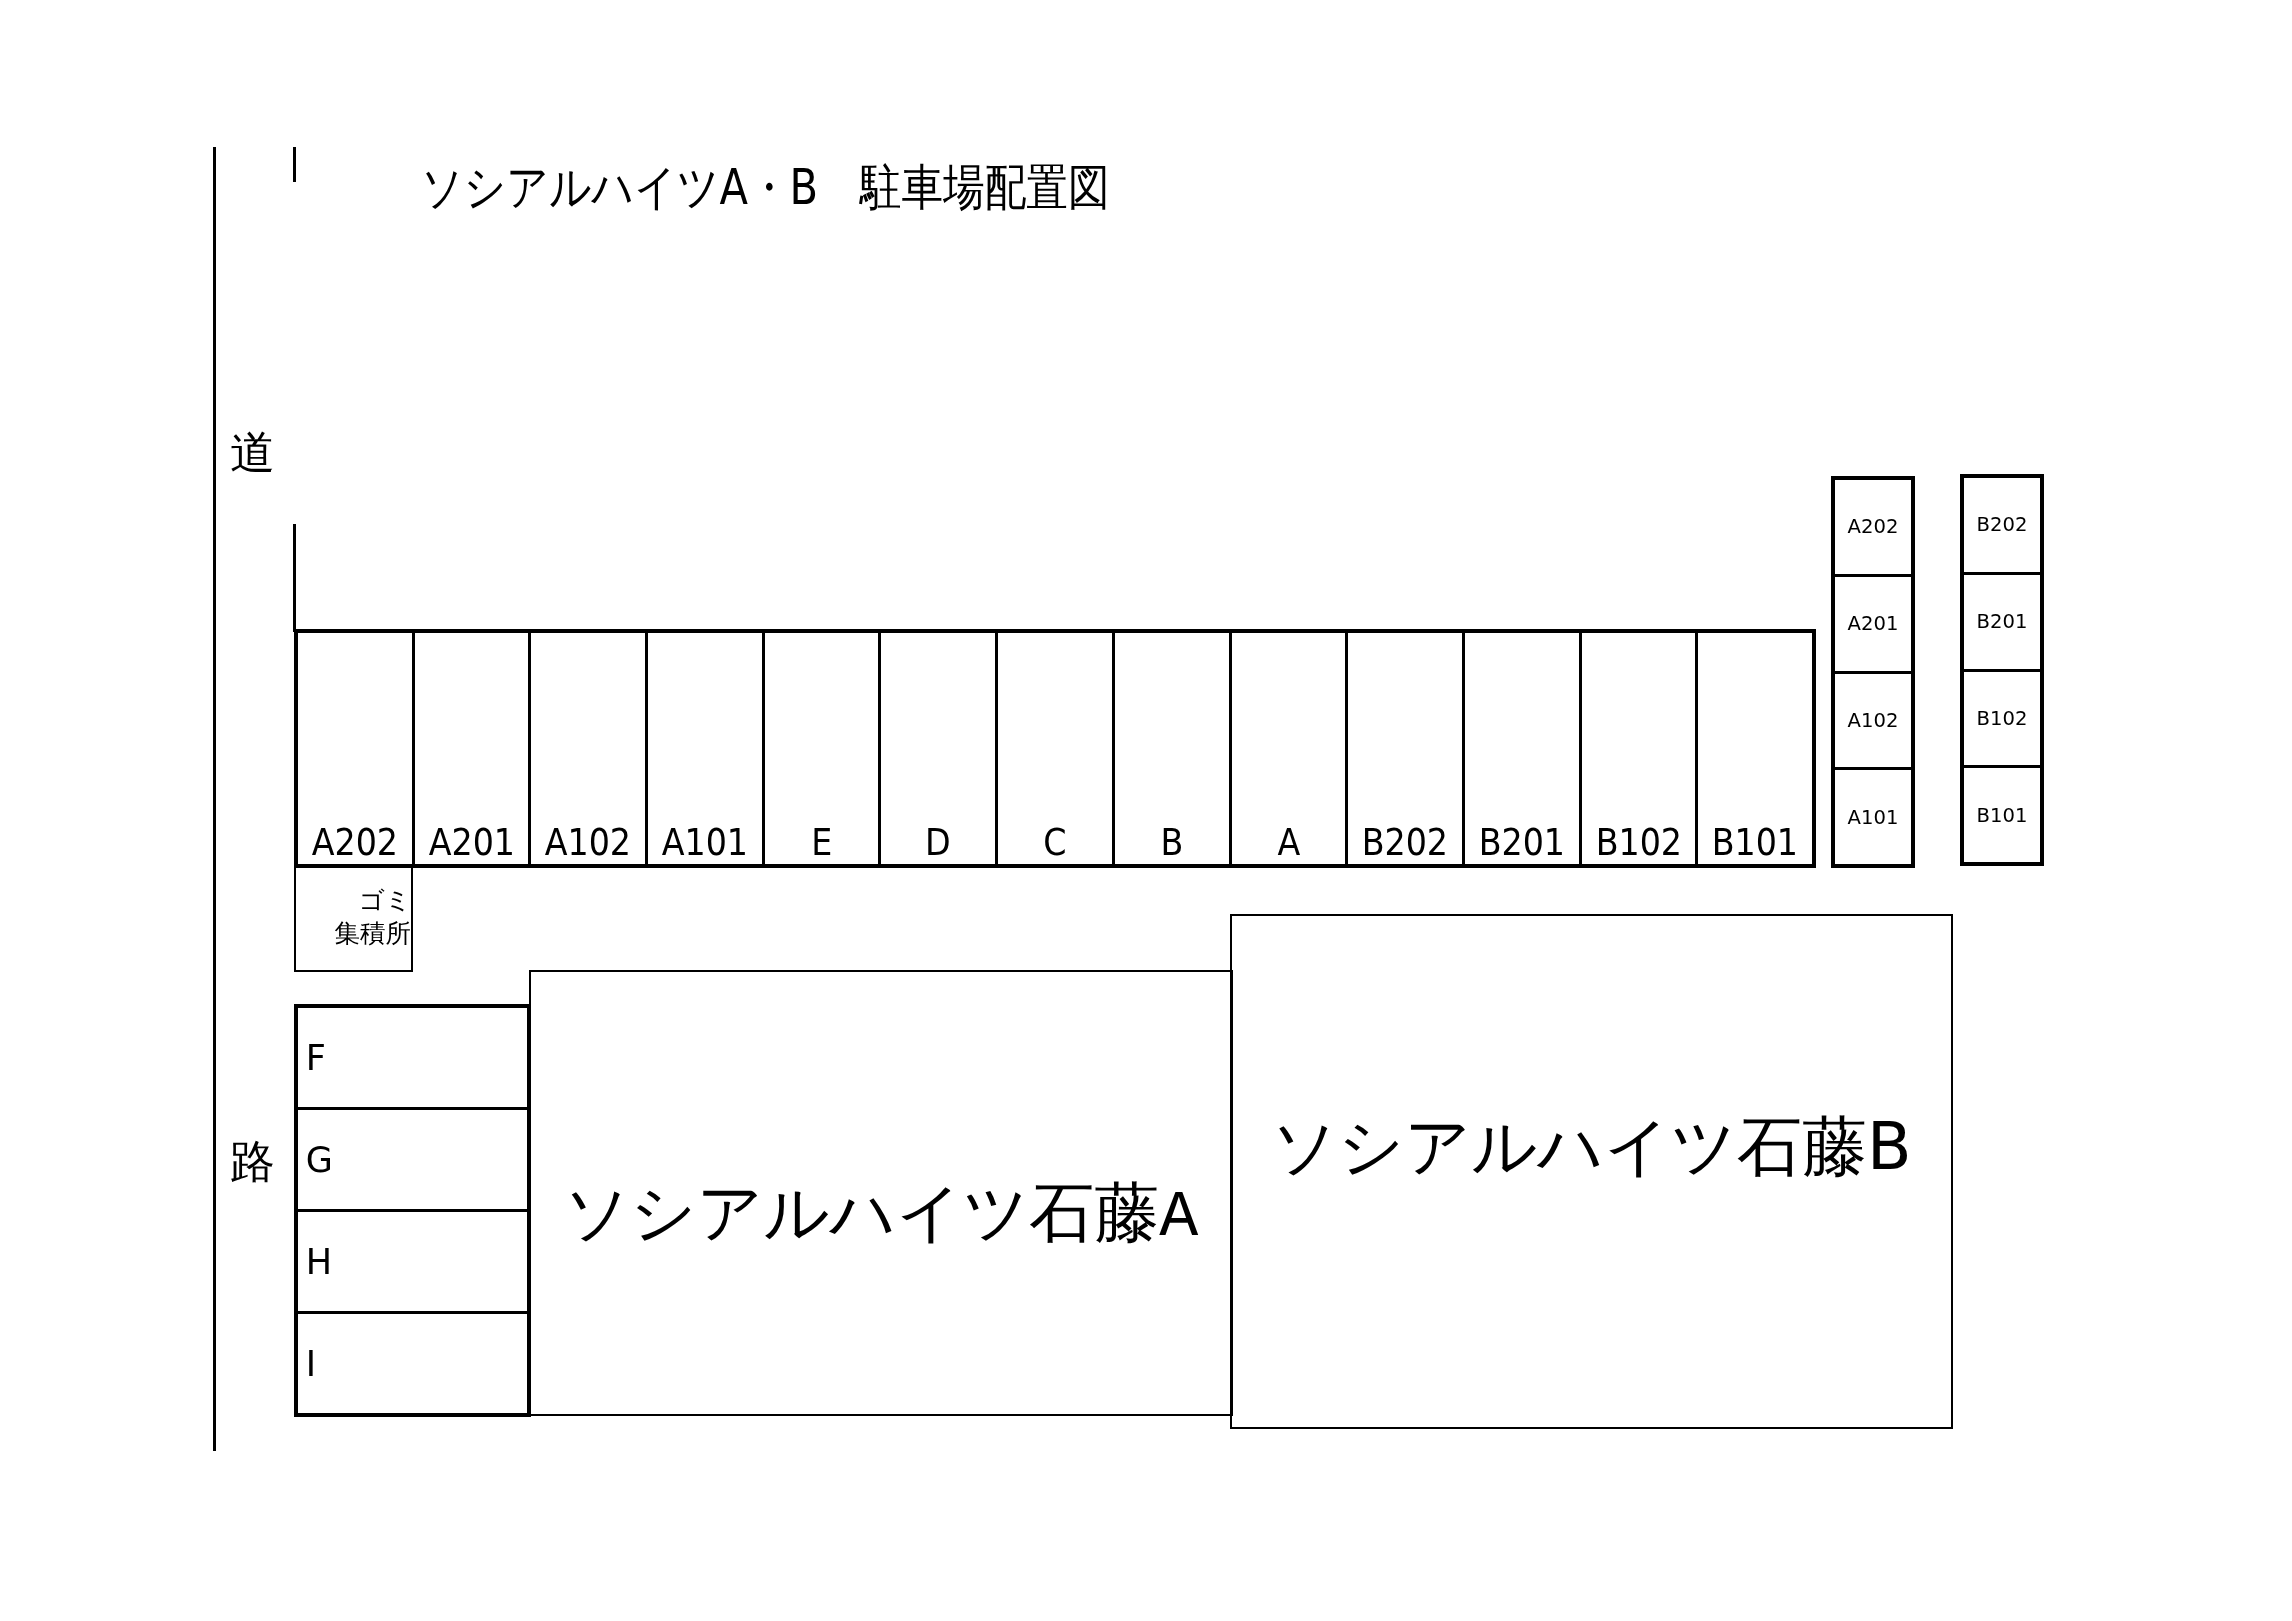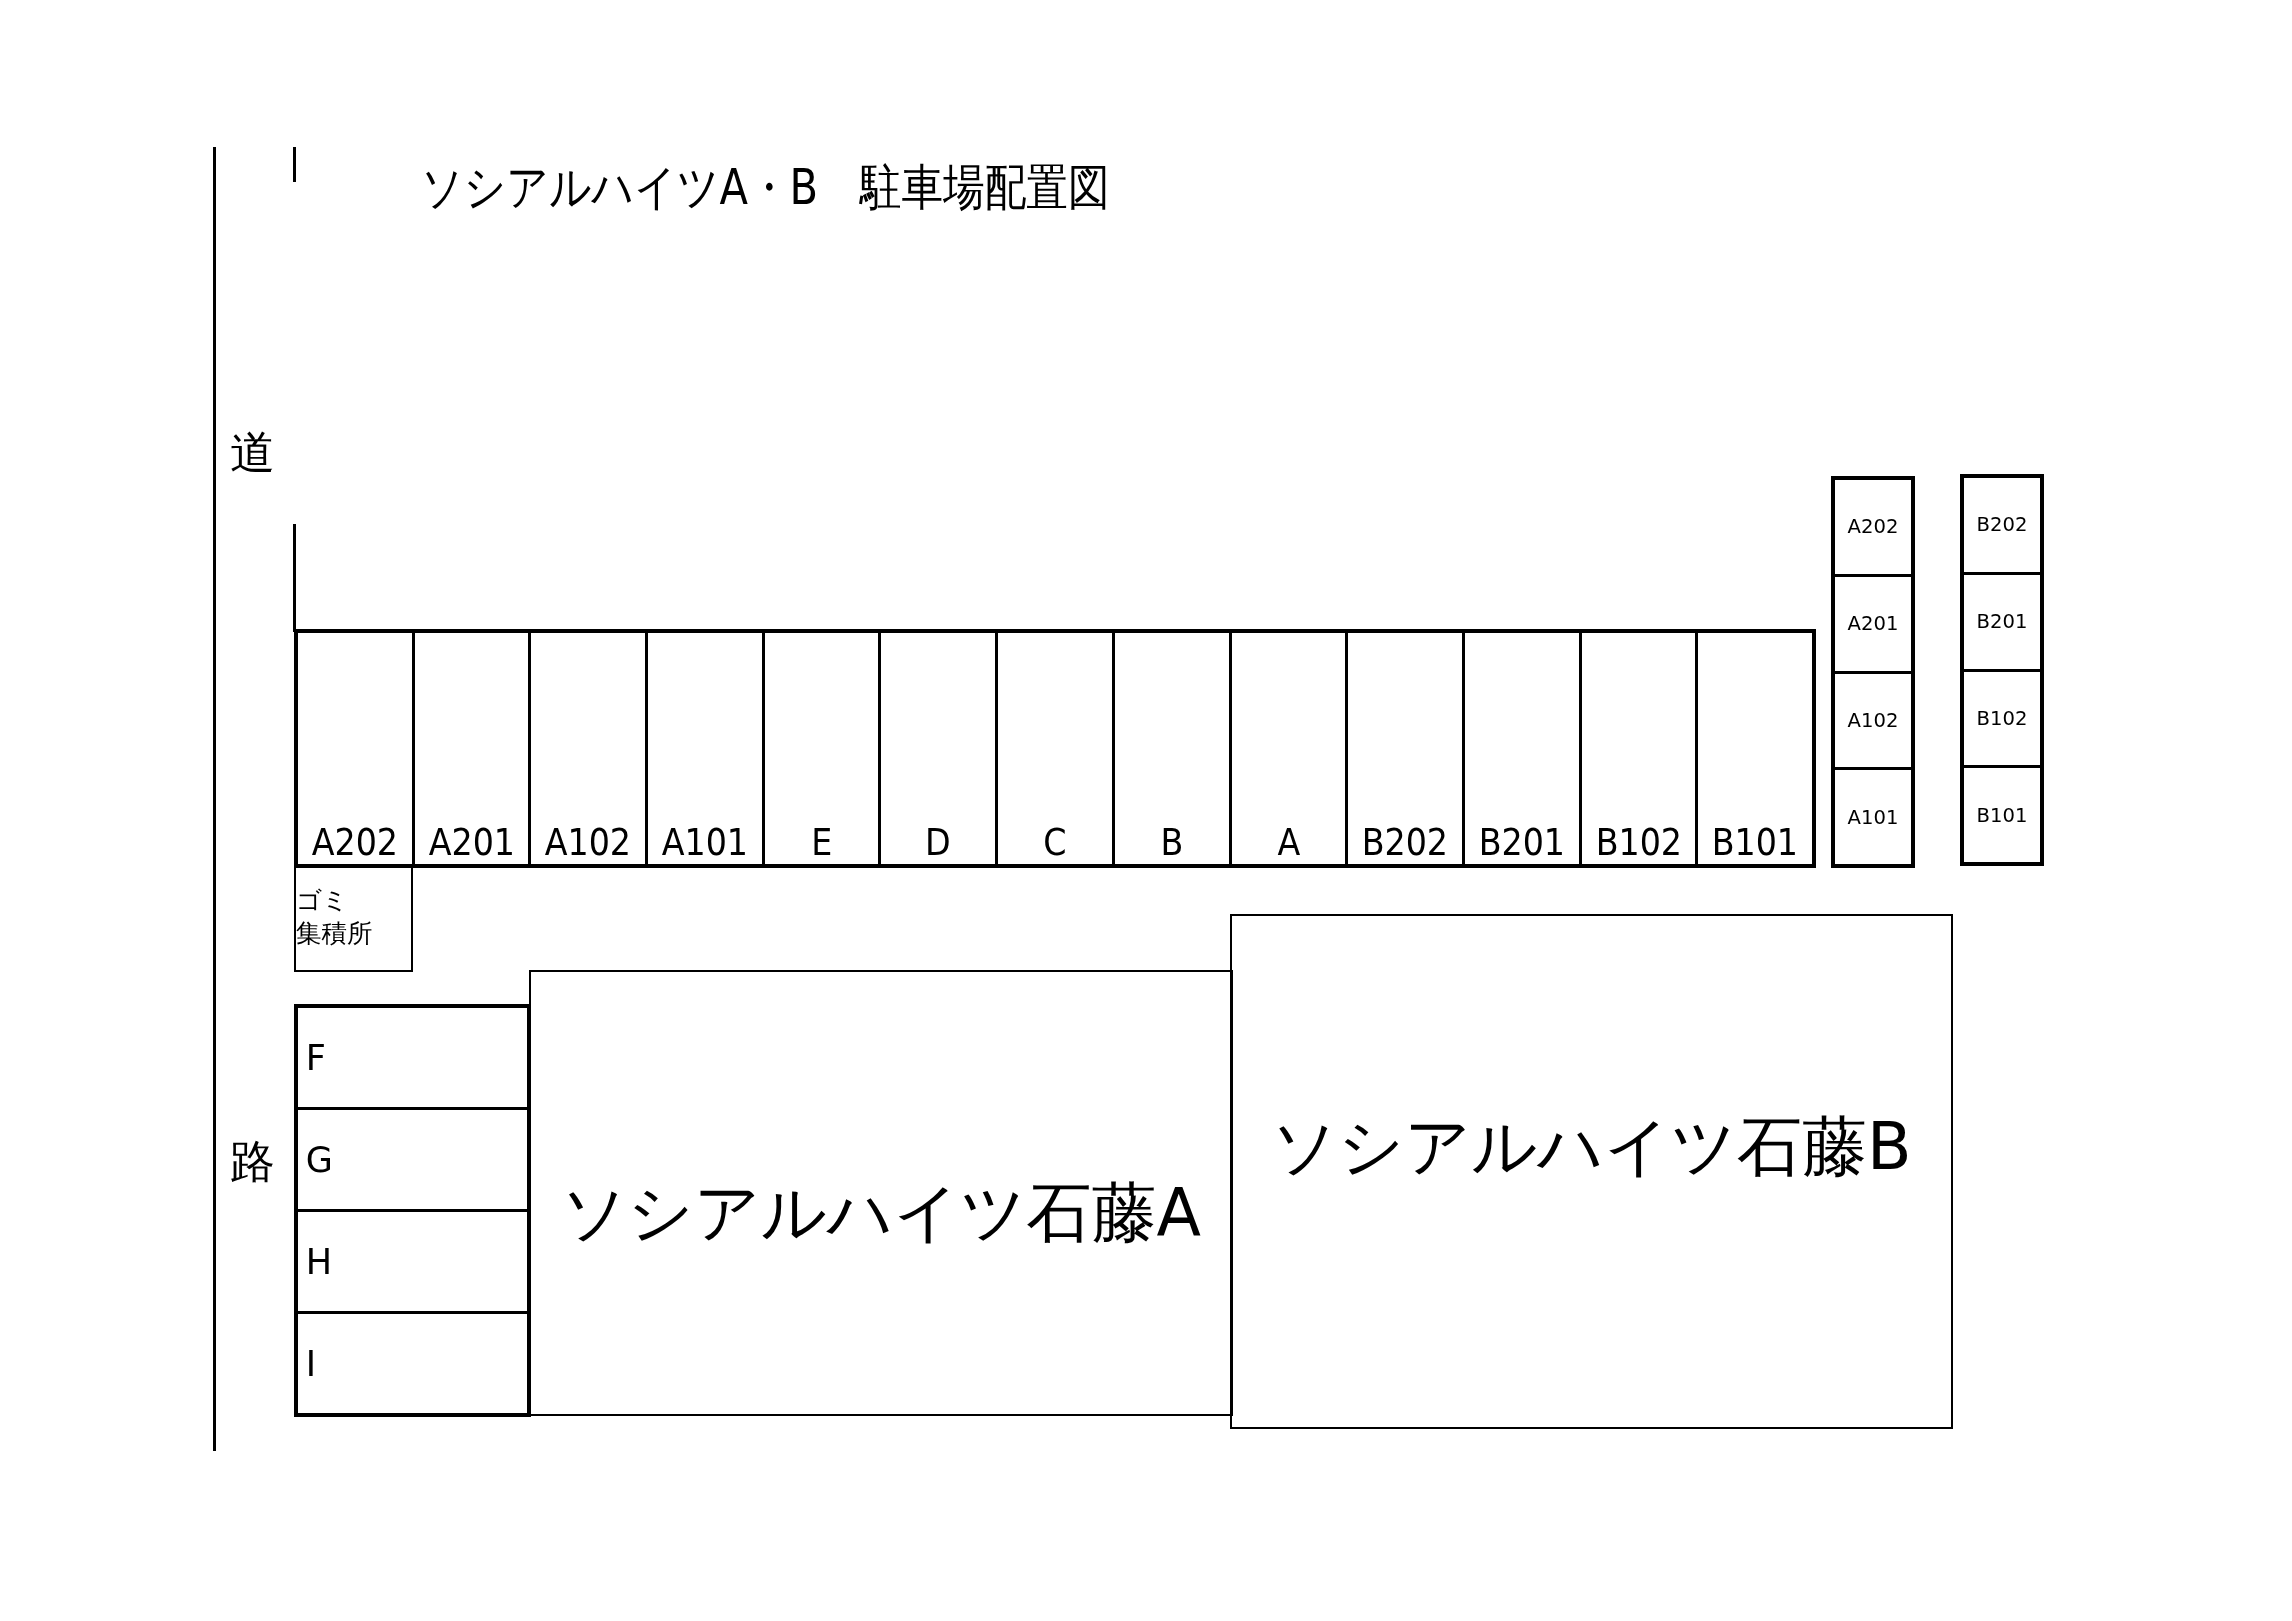--- a/index.html
+++ b/index.html
@@ -4,21 +4,21 @@
 <style>
 html,body{margin:0;padding:0;background:#fff;}
 body{width:2293px;height:1621px;position:relative;overflow:hidden;font-family:"DejaVu Sans","Liberation Sans",sans-serif;color:#000;}
 .vline{position:absolute;background:#000;}
 .title{position:absolute;left:421px;top:155px;font-size:49px;white-space:nowrap;transform:scaleX(0.85);transform-origin:left top;}
 .road{position:absolute;font-size:45px;}
 .row{position:absolute;left:294px;top:629px;width:1522px;height:239px;border:4.9px solid #000;box-sizing:border-box;display:flex;}
 .cell{flex:1;border-right:3.9px solid #000;position:relative;}
 .cell:last-child{border-right:none;}
 .cell span{position:absolute;bottom:0;left:0;right:0;text-align:center;font-size:37px;line-height:43px;transform:scaleX(0.9);}
-.gomi{position:absolute;left:294px;top:868px;width:119px;height:104px;border:2.9px solid #000;border-top:none;box-sizing:border-box;text-align:left;font-size:25.5px;line-height:33px;padding-top:15.7px;}
+.gomi{position:absolute;left:294px;top:868px;width:119px;height:104px;border:2.9px solid #000;border-top:none;box-sizing:border-box;text-align:right;font-size:25.5px;line-height:33px;padding-top:15.7px;}
 .side{position:absolute;left:294px;top:1004px;width:237px;height:413px;border:4.9px solid #000;box-sizing:border-box;display:flex;flex-direction:column;}
 .srow{flex:1;border-bottom:3.9px solid #000;position:relative;}
 .srow:last-child{border-bottom:none;}
 .srow span{position:absolute;left:7.8px;top:50%;transform:translateY(-50%);font-size:35px;}
 .bldg{position:absolute;border:2.9px solid #000;box-sizing:border-box;display:flex;align-items:center;justify-content:center;font-size:65px;white-space:nowrap;}
 .col{position:absolute;width:84px;height:392px;border:4.9px solid #000;box-sizing:border-box;display:flex;flex-direction:column;}
 .ccell{flex:1;border-bottom:3.9px solid #000;display:flex;align-items:center;justify-content:center;font-size:19.6px;}
 .ccell:last-child{border-bottom:none;}
 </style>
 </head>
@@ -87,21 +87,21 @@
       <span>G</span>
     </div>
   <div class="srow">
       <span>H</span>
     </div>
   <div class="srow">
       <span>I</span>
     </div>
 </div>
 
-<div class="bldg" style="left:529px;top:970px;width:704px;height:446px;padding-top:39px;">
+<div class="bldg" style="left:529px;top:970px;width:704px;height:446px;padding-top:39px;font-family:Liberation Mono, monospace;">
   <span>ソシアルハイツ石藤A</span>
 </div>
 <div class="bldg" style="left:1230px;top:902px;width:723px;height:515px;padding-bottom:49px;margin-top:12px;">
   <span>ソシアルハイツ石藤B</span>
 </div>
 
 <div class="col" style="left:1831px;top:476px;">
   <div class="ccell">
       <span>A202</span>
     </div>

